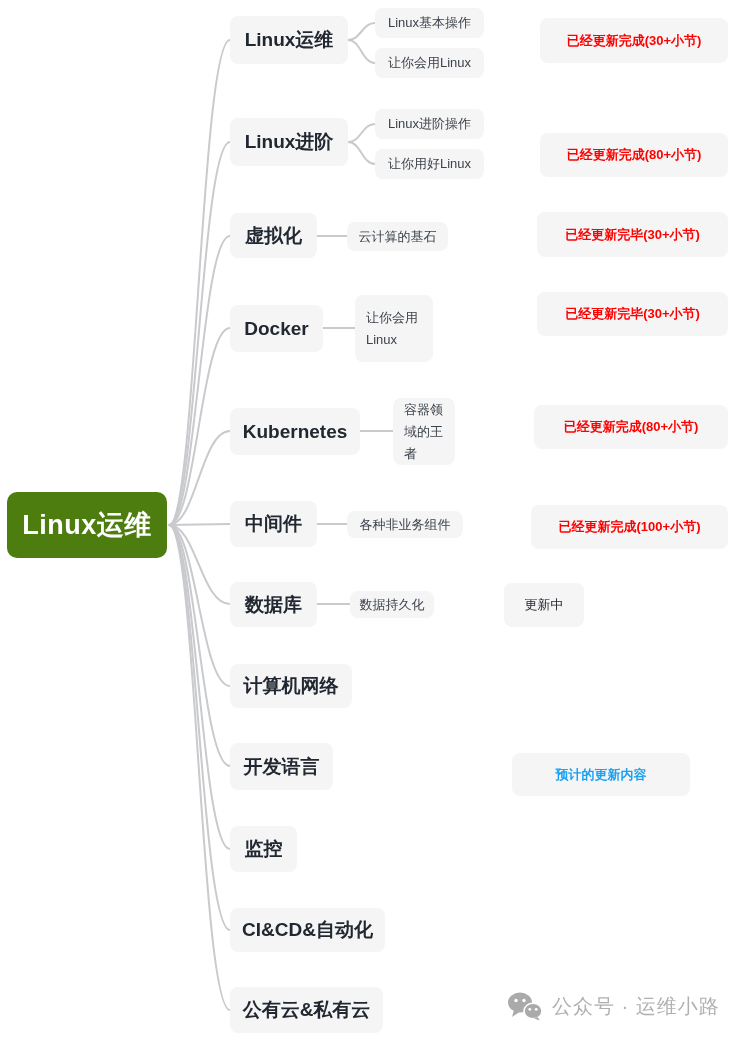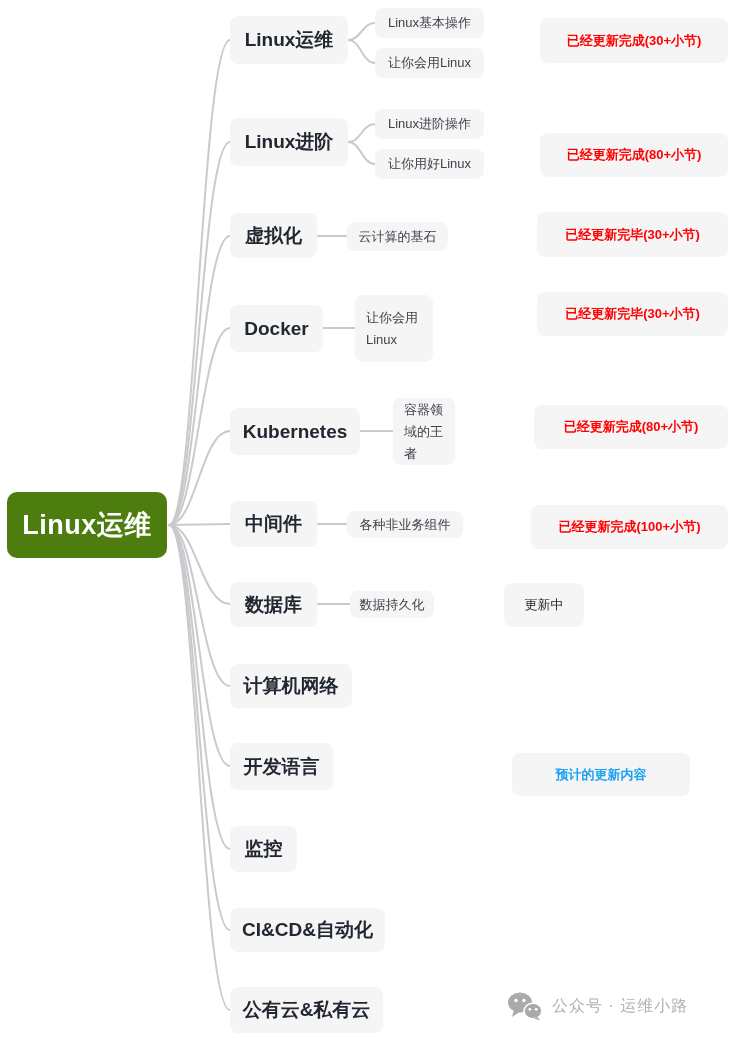--- a/index.html
+++ b/index.html
@@ -69,21 +69,21 @@
   .status.red  { color: #ff0000; }
   .status.blue { color: #1ba1f1; }
   .status.plain { color: #24292f; font-weight: normal; }
   .watermark {
     position: absolute;
     left: 507px; top: 991px;
     display: flex;
     align-items: center;
     gap: 9px;
     color: #b0b0b0;
-    font-size: 16px;
+    font-size: 20px;
     letter-spacing: 1px;
   }
   .watermark .wicon { display: inline-flex; }
 </style>
 </head>
 <body>
 
 <div class="canvas">
 
   <svg class="links" viewBox="0 0 729 1038">

